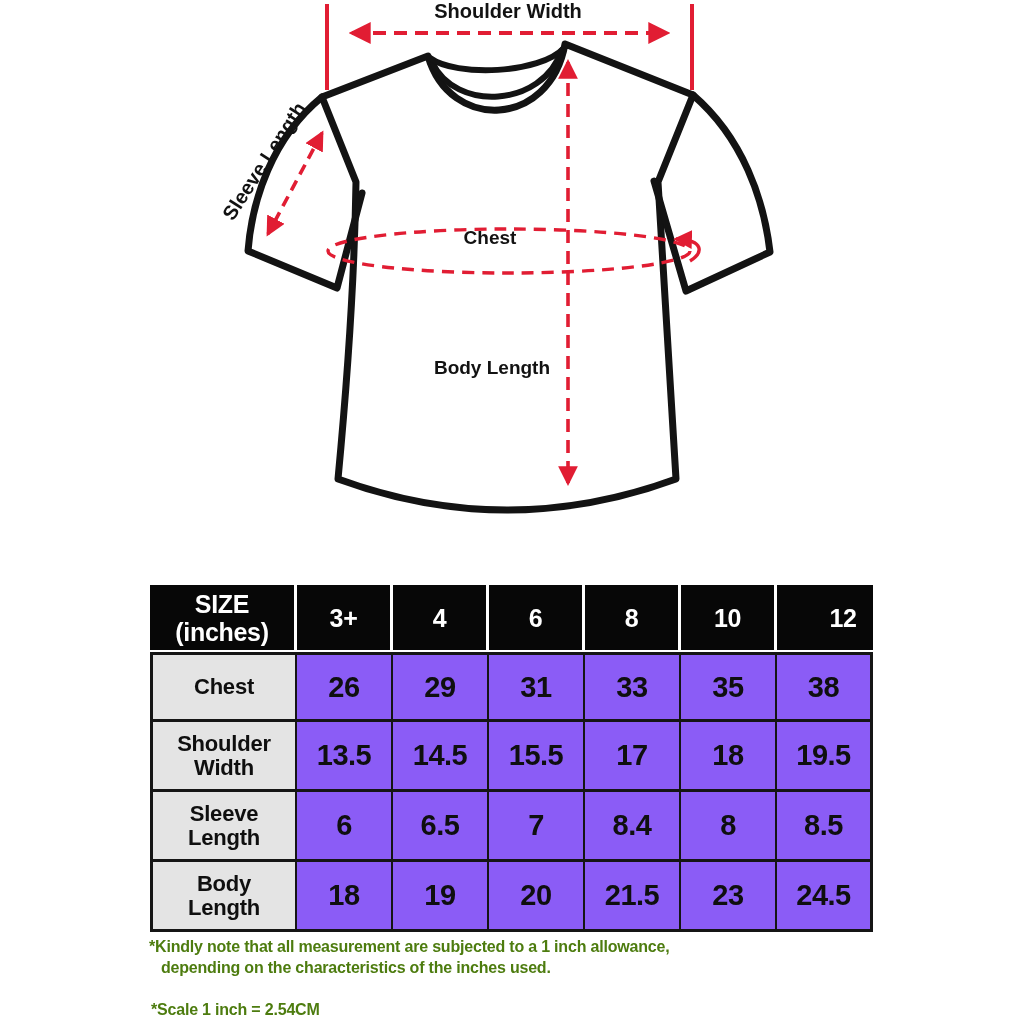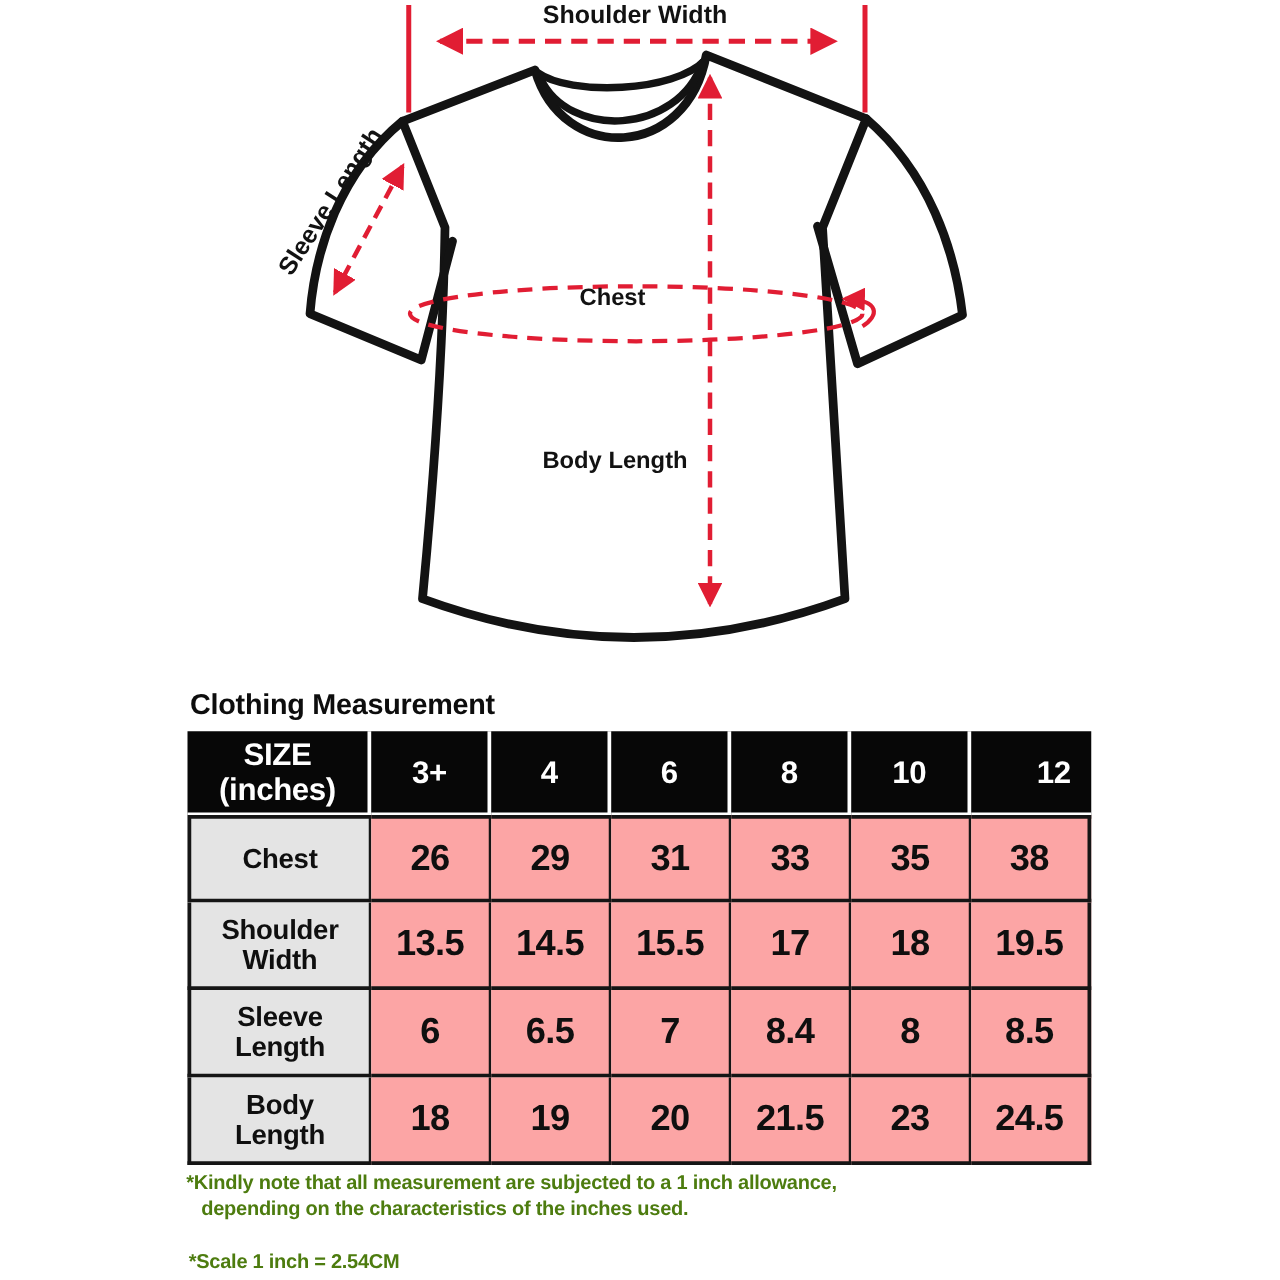--- a/index.html
+++ b/index.html
@@ -23,21 +23,21 @@
   #size-table col.c-size { width:147px; }
   #size-table col.c-num  { width:96px;  }
   #size-table th, #size-table td { box-sizing:border-box; padding:0; text-align:center; vertical-align:middle; }
   #size-table th {
     height:67px; background:#070707; color:#ffffff;
     border-right:3px solid #ffffff; border-bottom:2px solid #ffffff;
     font-size:25px; font-weight:bold; line-height:1.12; letter-spacing:-0.3px;
   }
   #size-table th:last-child { border-right:none;padding-left:36px; }
   #size-table td {
-    height:70px; background:#fca5a5; color:#0f0f0f;
+    height:70px; background:#8b5cf6; color:#0f0f0f;
     border-right:2px solid #151515; border-bottom:3px solid #151515;
     font-size:29px; font-weight:bold; letter-spacing:-0.5px;
   }
   #size-table tbody tr:first-child td { border-top:3px solid #151515; }
   #size-table td:last-child { border-right:3px solid #151515; }
   #size-table td.lbl {
     background:#e4e4e4; border-left:3px solid #151515;
     font-size:22px; line-height:1.08; letter-spacing:-0.2px;
   }
   .two-line div:empty { display:none; }
@@ -79,21 +79,20 @@
       <path d="M690 261 C703 253 705 240 676 239" stroke-width="3.4" marker-end="url(#arr)"></path>
       <line x1="568" y1="62" x2="568" y2="483" stroke-width="3.6" stroke-dasharray="13 8" marker-start="url(#arr)" marker-end="url(#arr)"></line>
     </g>
 
     <text class="svg-label" x="508" y="18" font-size="20" text-anchor="middle">Shoulder Width</text>
     <text class="svg-label" x="264" y="168" font-size="20" text-anchor="middle" transform="rotate(-57 264 161)">Sleeve Length</text>
     <text class="svg-label" x="490" y="244" font-size="19" text-anchor="middle">Chest</text>
     <text class="svg-label" x="492" y="374" font-size="19" text-anchor="middle">Body Length</text>
   </svg>
 
-  <div id="section-title">Clothing Measurement</div>
 
   <table id="size-table">
     <colgroup>
       <col class="c-size">
         <col class="c-num">
         <col class="c-num">
         <col class="c-num">
       <col class="c-num">
         <col class="c-num">
         <col class="c-num">

